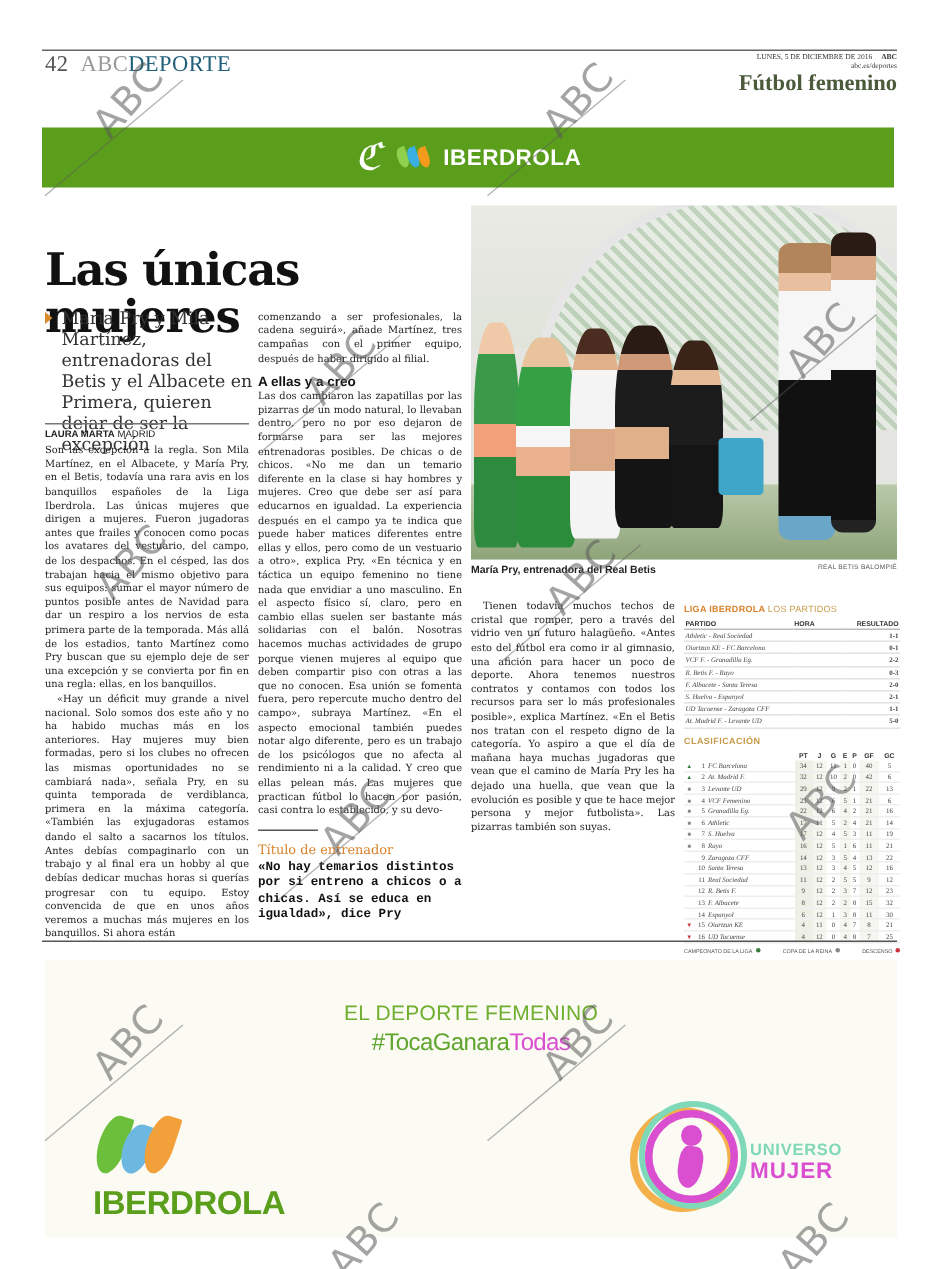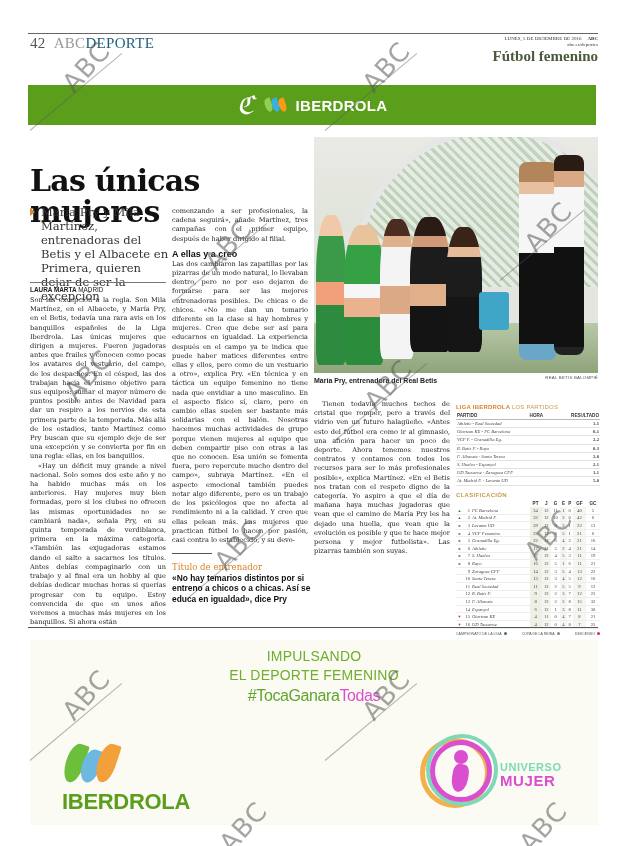--- a/index.html
+++ b/index.html
@@ -43,21 +43,21 @@
   .photo .wall { position: absolute; left: 0; top: 95px; width: 100%; height: 95px; background: #e4e4e0; }
   .photo .grass { position: absolute; left: 0; bottom: 0; width: 100%; height: 50px; background: linear-gradient(180deg, #b9c9a9, #8ea47a); }
   .photo .player { position: absolute; border-radius: 40% 40% 10% 10%; }
   .photo .cooler { position: absolute; left: 165px; top: 155px; width: 30px; height: 38px; background: #3fa6c8; border-radius: 3px; }
   .photo .coach { position: absolute; border-radius: 8px; }
   .photo-caption { position: absolute; left: 314px; top: 377px; font-family: "Liberation Sans", sans-serif; font-weight: bold; font-size: 7px; color: #222; }
   .photo-credit { position: absolute; right: 22px; top: 375px; font-family: "Liberation Sans", sans-serif; font-size: 4.4px; color: #555; letter-spacing: 0.2px; }
 
   .pull-rule { position: absolute; left: 172px; top: 553px; width: 40px; height: 1px; background: #555; }
   .pull-title { position: absolute; left: 172px; top: 562px; font-family: "DejaVu Serif", serif; font-size: 8.6px; color: #d9822b; font-weight: normal; }
-  .pull-quote { position: absolute; left: 172px; top: 573px; width: 140px; font-family: Liberation Sans, sans-serif; font-weight: bold; font-size: 8.4px; line-height: 10.3px; color: #111; }
+  .pull-quote { position: absolute; left: 172px; top: 573px; width: 140px; font-family: Liberation Mono, monospace; font-weight: bold; font-size: 8.4px; line-height: 10.3px; color: #111; }
 
   .sidebar { position: absolute; left: 456px; top: 404px; width: 144px; font-family: "Liberation Serif", serif; }
   .sb-title { font-family: "Liberation Sans", sans-serif; font-size: 6px; font-weight: bold; letter-spacing: 0.2px; }
   .sb-title .a { color: #d9822b; }
   .sb-title .b { color: #c89b4a; font-weight: normal; }
   table { border-collapse: collapse; width: 100%; }
   .matches { margin-top: 2px; }
   .matches th { font-family: "Liberation Sans", sans-serif; font-size: 4.6px; font-weight: bold; text-align: left; color: #333; padding: 1px 1px; border-bottom: 0.5px solid #bbb; }
   .matches th.r, .matches td.r { text-align: right; }
   .matches td { font-size: 4.6px; font-style: italic; color: #444; padding: 0.9px 1px; border-bottom: 0.5px solid #e2e2e2; height: 8.2px; }
@@ -443,21 +443,20 @@
   <div class="legend">
     <span><span>CAMPEONATO DE LA LIGA</span><span class="dot" style="background:#3b7d3b"></span></span>
     <span><span>COPA DE LA REINA</span><span class="dot" style="background:#888"></span></span>
     <span><span>DESCENSO</span><span class="dot" style="background:#c9353b"></span></span>
   </div>
 </div>
 
 <div class="divider"></div>
 
 <div class="ad">
-  <div class="l1">IMPULSANDO</div>
   <div class="l2">EL DEPORTE FEMENINO</div>
   <div class="tag"><span>#TocaGanara</span><span class="pink">Todas</span></div>
   <div class="iblogo">
     <div class="leaves">
       <span class="leaf" style="left:4px;background:#6cbf3a;height:40px;"></span>
       <span class="leaf" style="left:20px;background:#6cb8e0;height:34px;"></span>
       <span class="leaf" style="left:36px;background:#f2a03a;height:40px;"></span>
     </div>
     <div class="name">IBERDROLA</div>
   </div>

